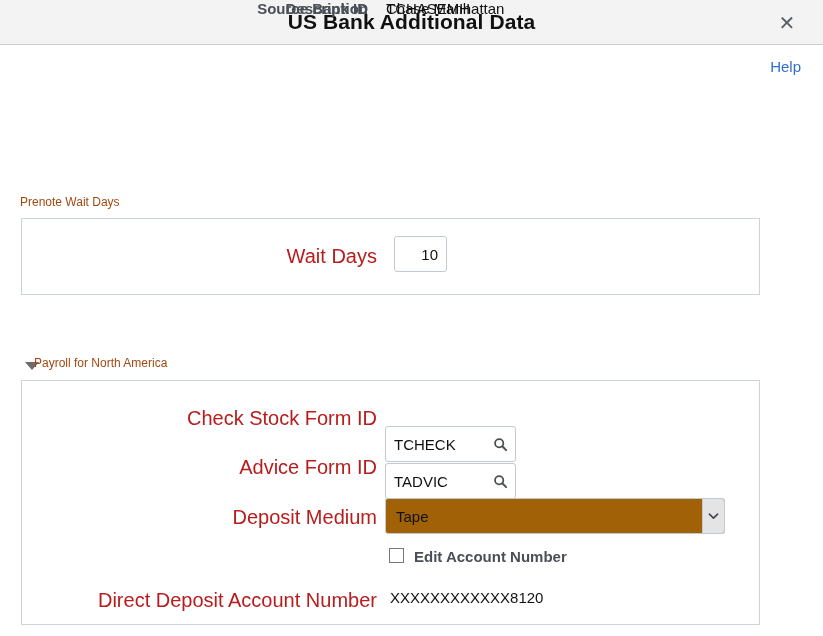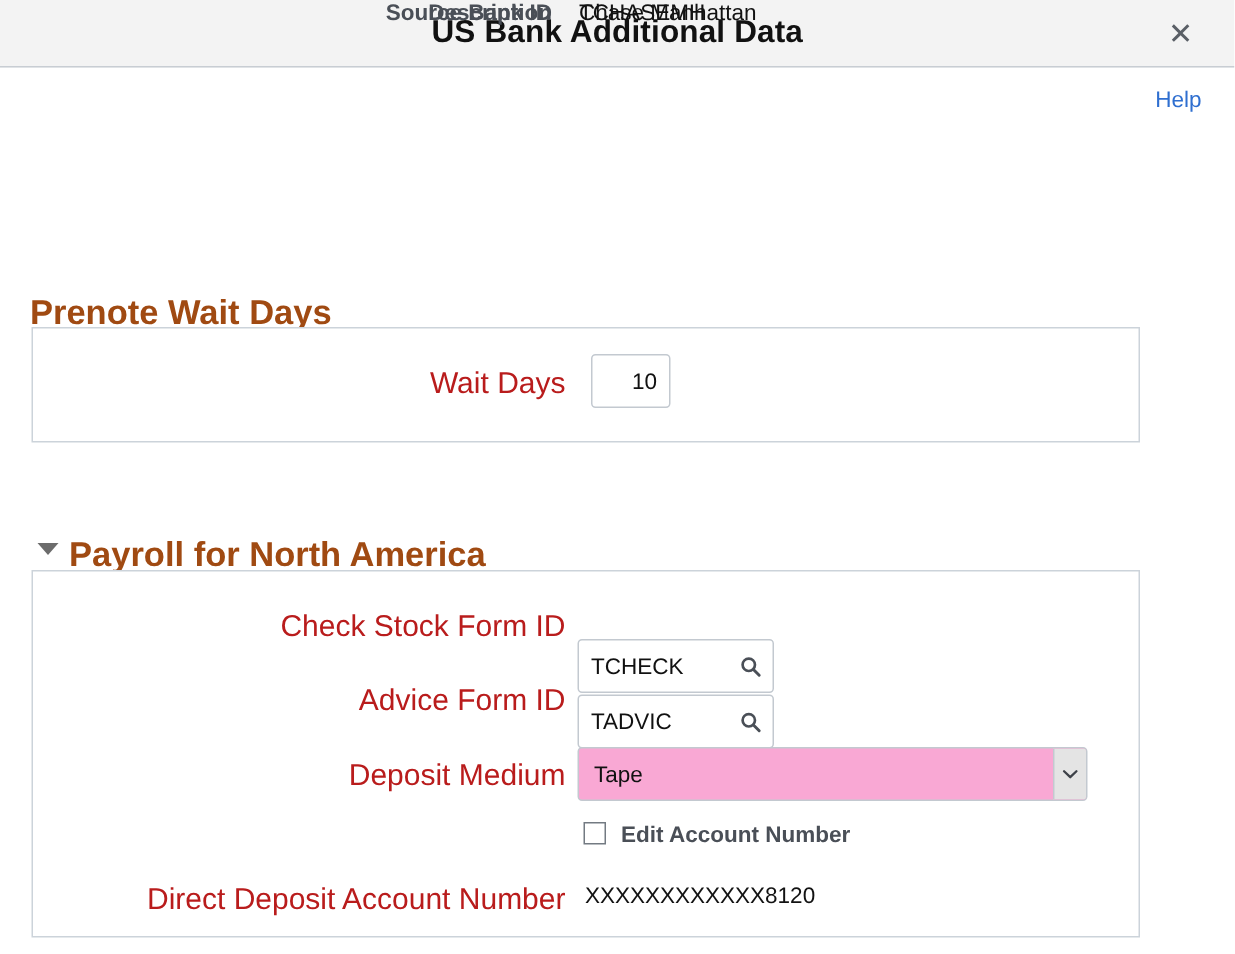--- a/index.html
+++ b/index.html
@@ -87,27 +87,27 @@
   }
 
   #row-source-bank { left: 0; top: 104; width: 640px; }
   #row-description { left: 0; top: 142; width: 640px; }
   .lbl-col { width: 368px; padding-right: 0; }
   .val-col { padding-left: 18px; }
 
   
   .section-header {
     position: absolute;
-    font-size: 23px;
-    font-weight: bold;
+    font-size: 12px;
+    font-weight: normal;
     color: #a04a12;
     white-space: nowrap;
   }
   #hdr-prenote { left: 20px; top: 195px; }
-  #hdr-payroll  { left: 46px; top: 356px; }
+  #hdr-payroll  { left: 34px; top: 356px; }
 
   .collapse-arrow {
     position: absolute;
     left: 25px;
     top: 362px;
     width: 0; height: 0;
     border-left: 7px solid transparent;
     border-right: 7px solid transparent;
     border-top: 8px solid #6c6c6c;
     cursor: pointer;
@@ -182,21 +182,21 @@
 
   
   .select-wrap {
     position: absolute;
     left: 385px;
     top: 498px;
     width: 340px;
     height: 36px;
     border: 1px solid #c3c9d0;
     border-radius: 3px;
-    background: #f9a8d4;
+    background: #a16207;
     display: flex;
     align-items: center;
     overflow: hidden;
   }
   .select-value {
     flex: 1 1 auto;
     padding-left: 10px;
     font-size: 15px;
     color: #111111;
     white-space: nowrap;

